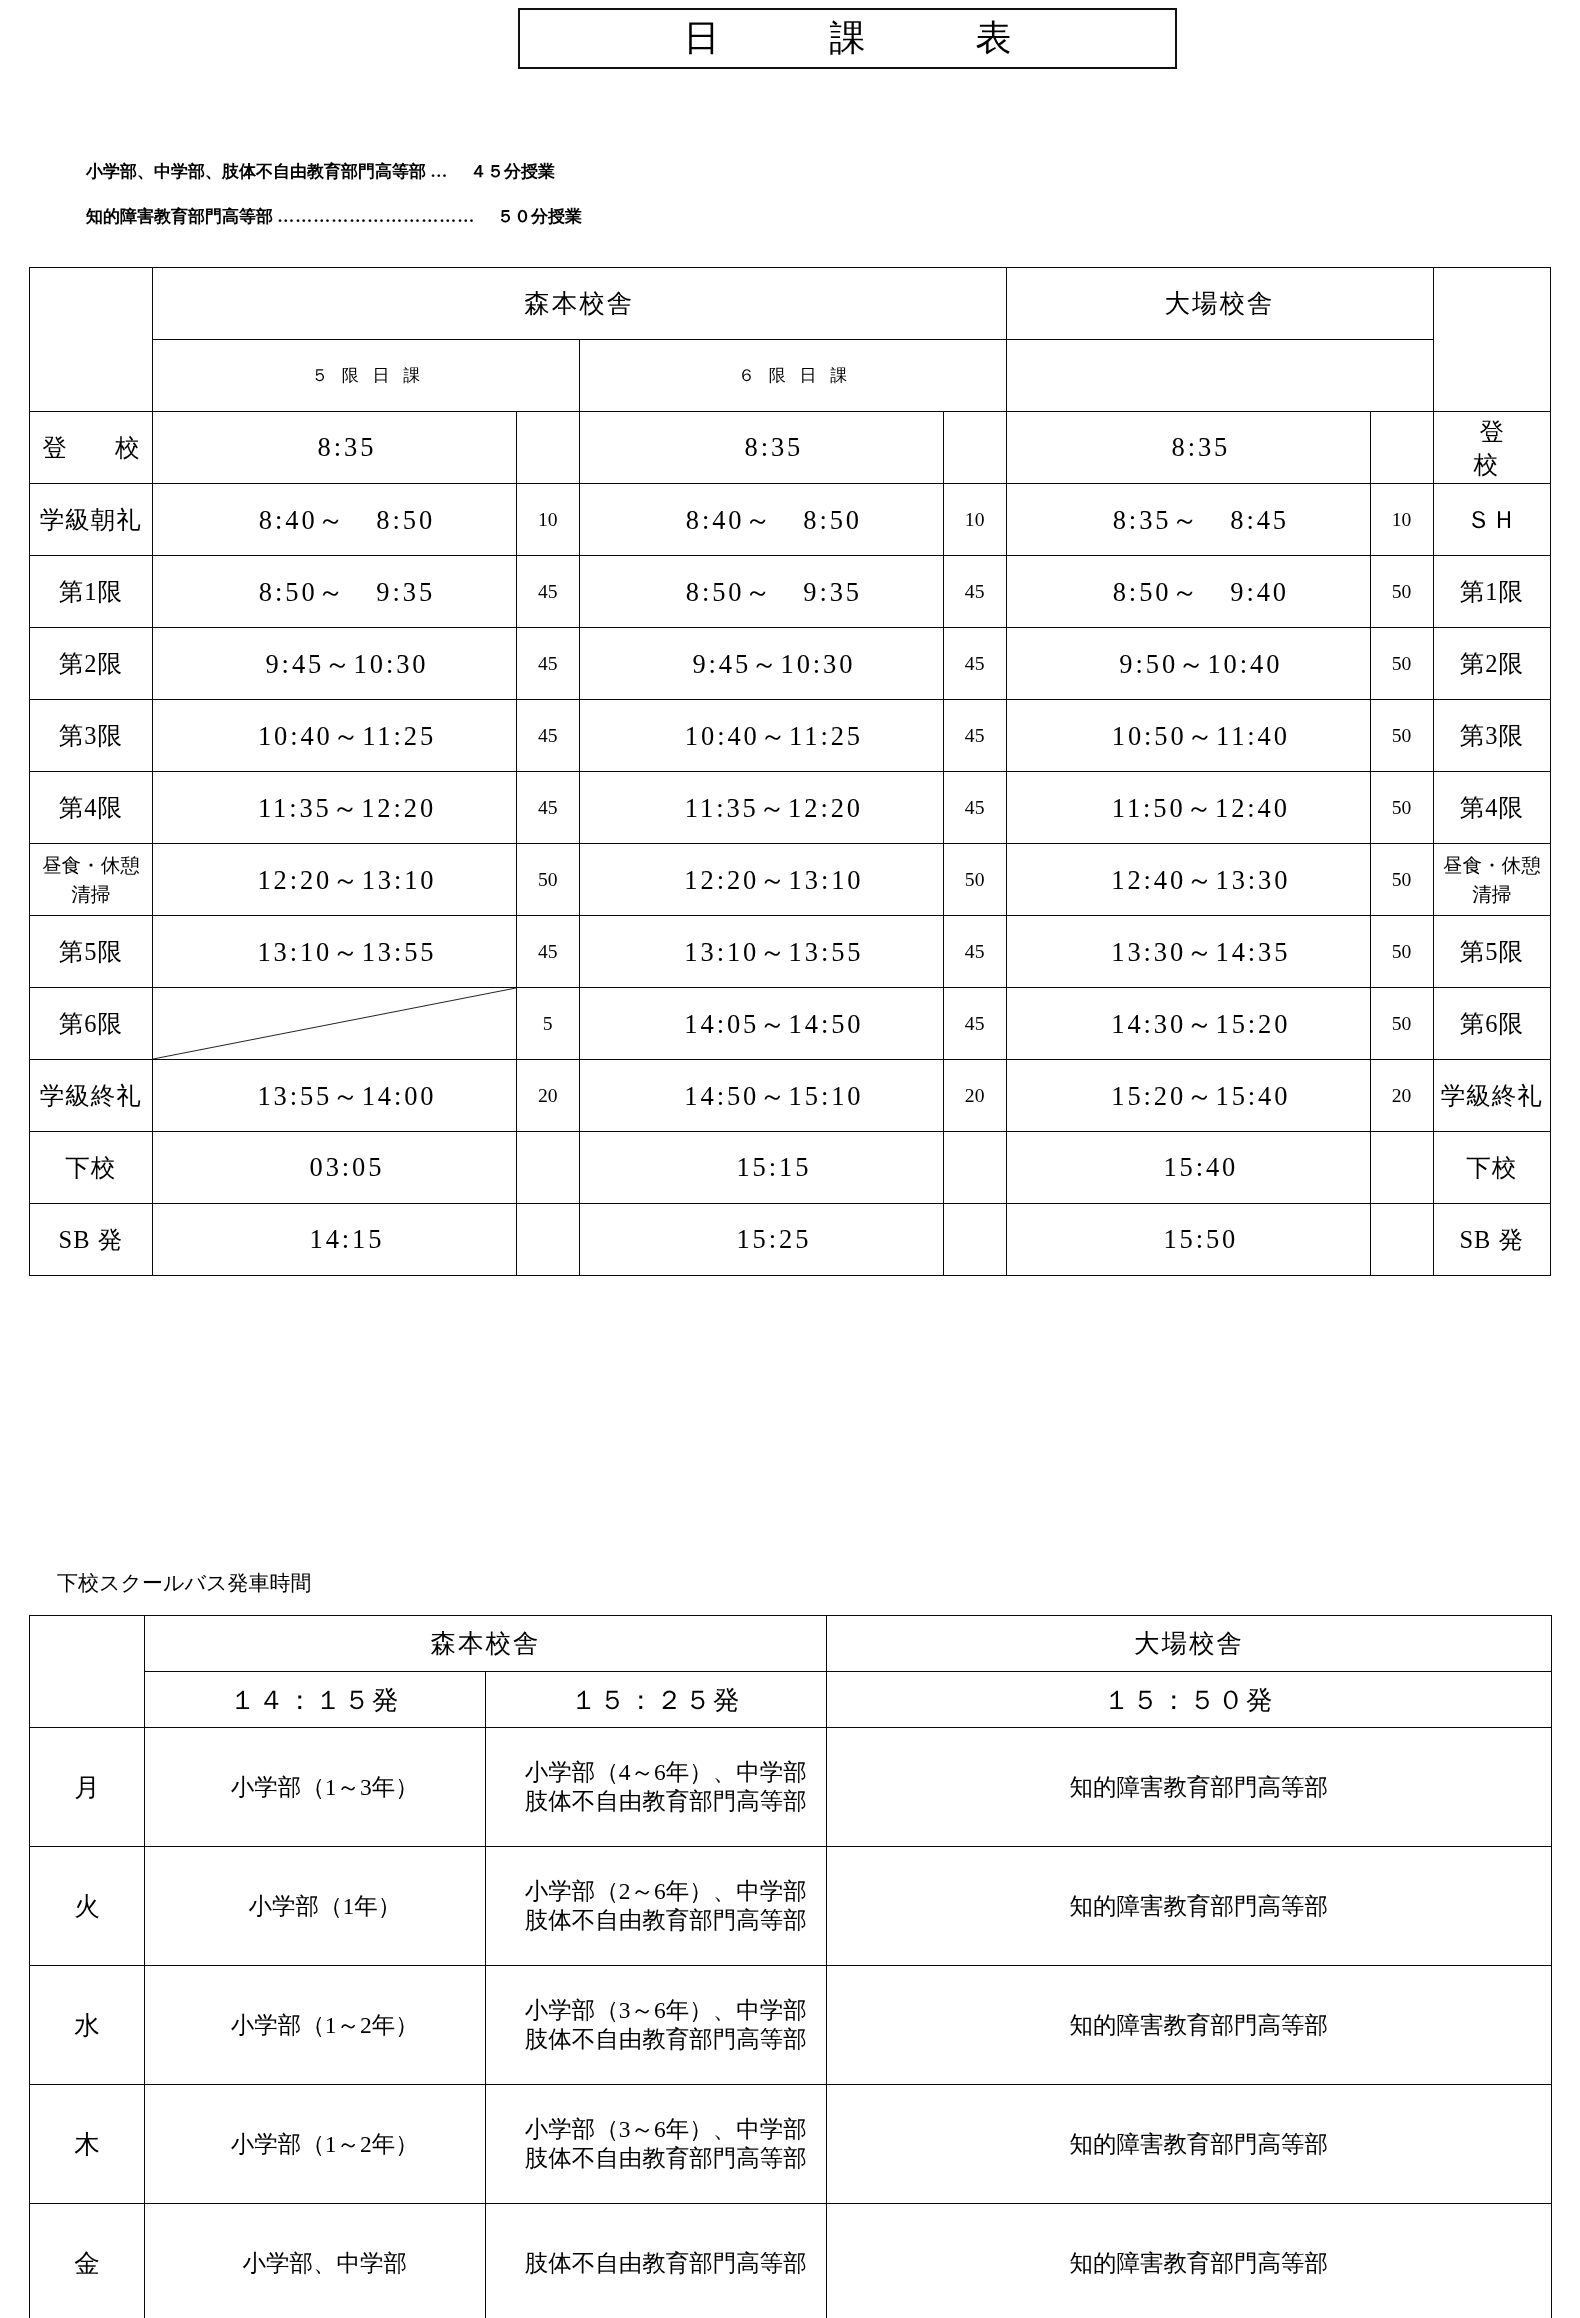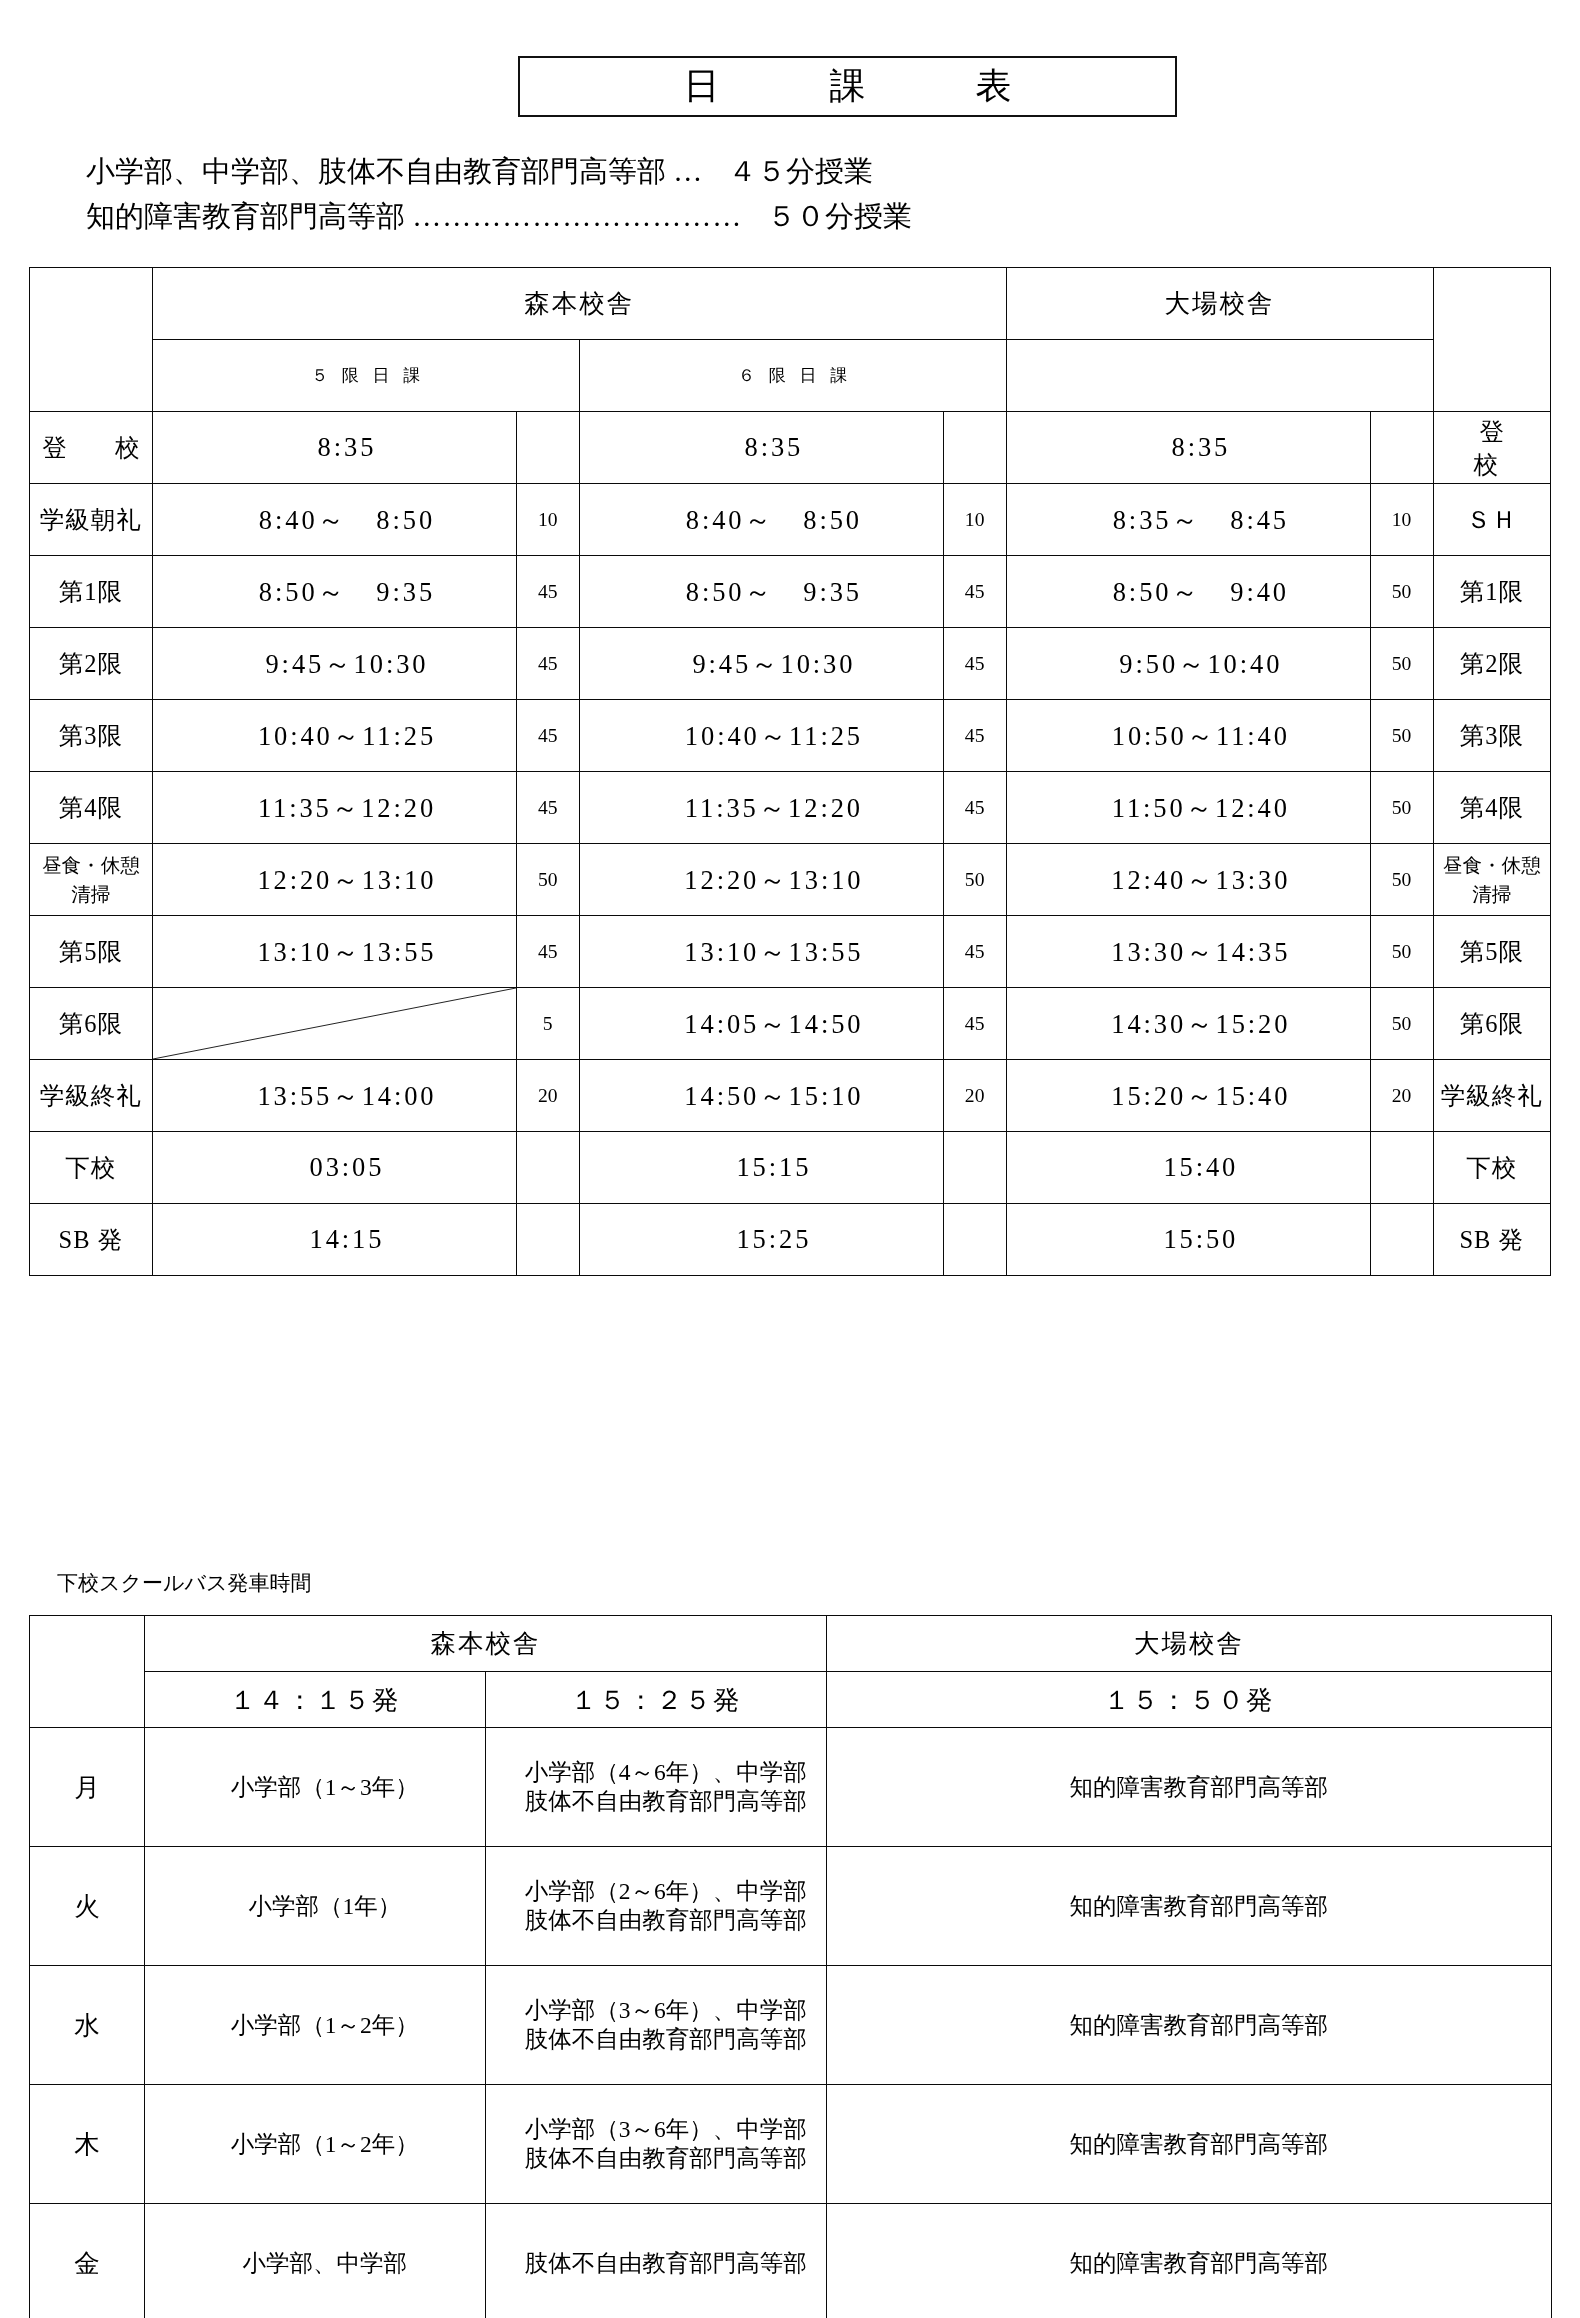--- a/index.html
+++ b/index.html
@@ -21,41 +21,41 @@
     position: absolute;
     left: 518px;
     top: 7.8px;
     width: 659px;
     height: 61px;
     border: 2px solid #111;
     box-sizing: border-box;
     display: flex;
     align-items: center;
     justify-content: center;
-    margin-top: 48px;
   }
   .title-text {
     font-size: 36px;
     letter-spacing: 37px;
     text-indent: 37px;
     font-weight: 400;
     white-space: nowrap;
   }
 
   
   .intro {
     position: absolute;
     left: 86px;
     top: 149px;
     width: 1176px;
   }
   .intro-line {
-    font-size: 29px;
+    font-size: 17px;
     line-height: 45px;
     white-space: nowrap;
+    font-weight: bold;
   }
   .intro-line .dots {
     letter-spacing: 1px;
   }
   .intro-line .mins {
     margin-left: 17.6px;
   }
 
   
   .sheet-table {

